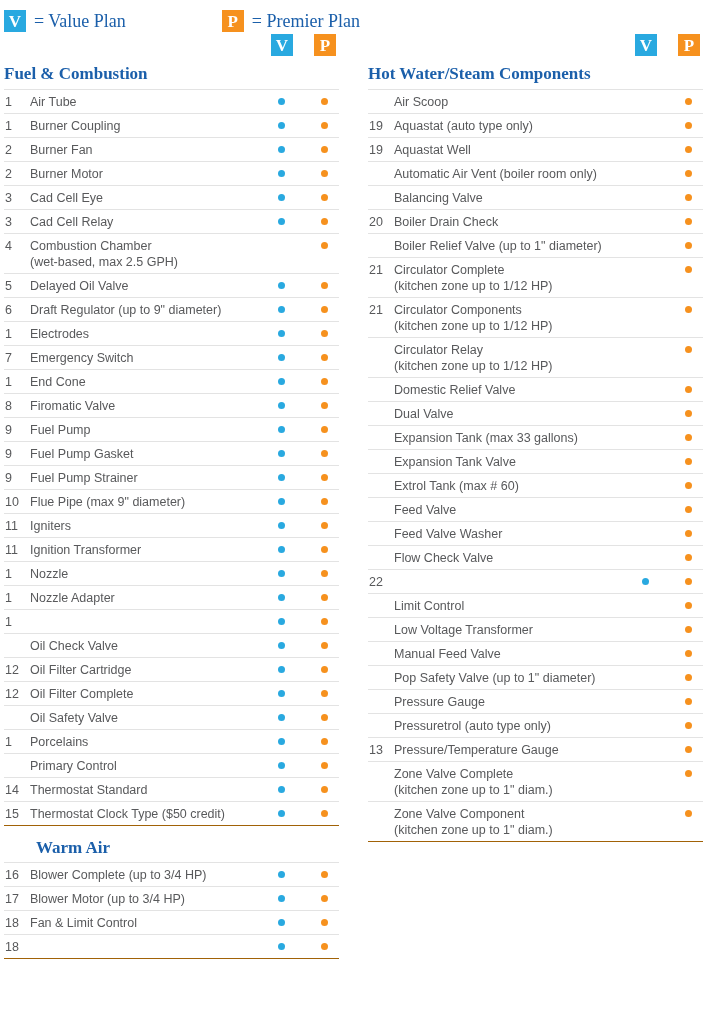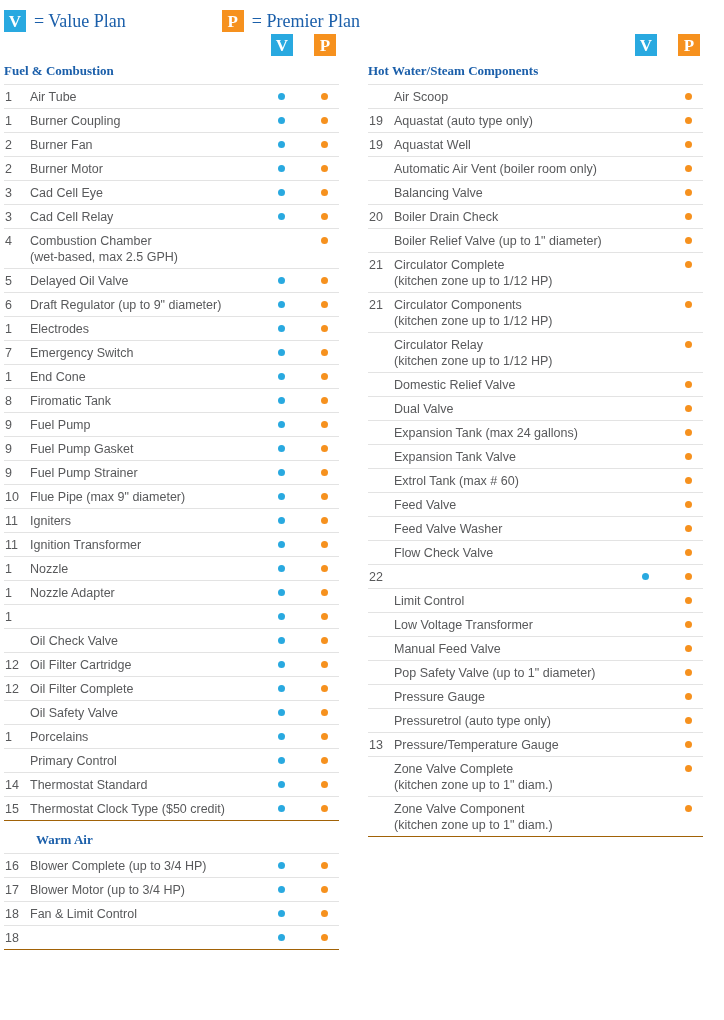--- a/index.html
+++ b/index.html
@@ -76,21 +76,21 @@
     position: absolute;
     top: 0;
   }
   .col-head .badge.v { left: 267px; }
   .col-head .badge.p { left: 310px; }
 
   
   .section-title {
     font-family: "Liberation Serif", serif;
     font-weight: bold;
-    font-size: 13px;
+    font-size: 17px;
     color: #1b5faa;
     padding: 4px 0 5px 0;
     line-height: 1.15;
   }
   .section-title.warm { padding-top: 12px; margin-left: 32px; }
 
   
   .row {
     position: relative;
     display: flex;
@@ -219,21 +219,21 @@
         <span class="dot p"></span>
       </div>
       <div class="row">
         <div class="row-num">1</div>
         <div class="row-label">End Cone</div>
         <span class="dot v"></span>
         <span class="dot p"></span>
       </div>
       <div class="row">
         <div class="row-num">8</div>
-        <div class="row-label">Firomatic Tank</div>
+        <div class="row-label">Firomatic Valve</div>
         <span class="dot v"></span>
         <span class="dot p"></span>
       </div>
       <div class="row">
         <div class="row-num">9</div>
         <div class="row-label">Fuel Pump</div>
         <span class="dot v"></span>
         <span class="dot p"></span>
       </div>
       <div class="row">
@@ -417,21 +417,21 @@
         <div class="row-label">Domestic Relief Valve</div>
         <span class="dot p"></span>
       </div>
       <div class="row">
         <div class="row-num"></div>
         <div class="row-label">Dual Valve</div>
         <span class="dot p"></span>
       </div>
       <div class="row">
         <div class="row-num"></div>
-        <div class="row-label">Expansion Tank (max 24 gallons)</div>
+        <div class="row-label">Expansion Tank (max 33 gallons)</div>
         <span class="dot p"></span>
       </div>
       <div class="row">
         <div class="row-num"></div>
         <div class="row-label">Expansion Tank Valve</div>
         <span class="dot p"></span>
       </div>
       <div class="row">
         <div class="row-num"></div>
         <div class="row-label">Extrol Tank (max # 60)</div>

